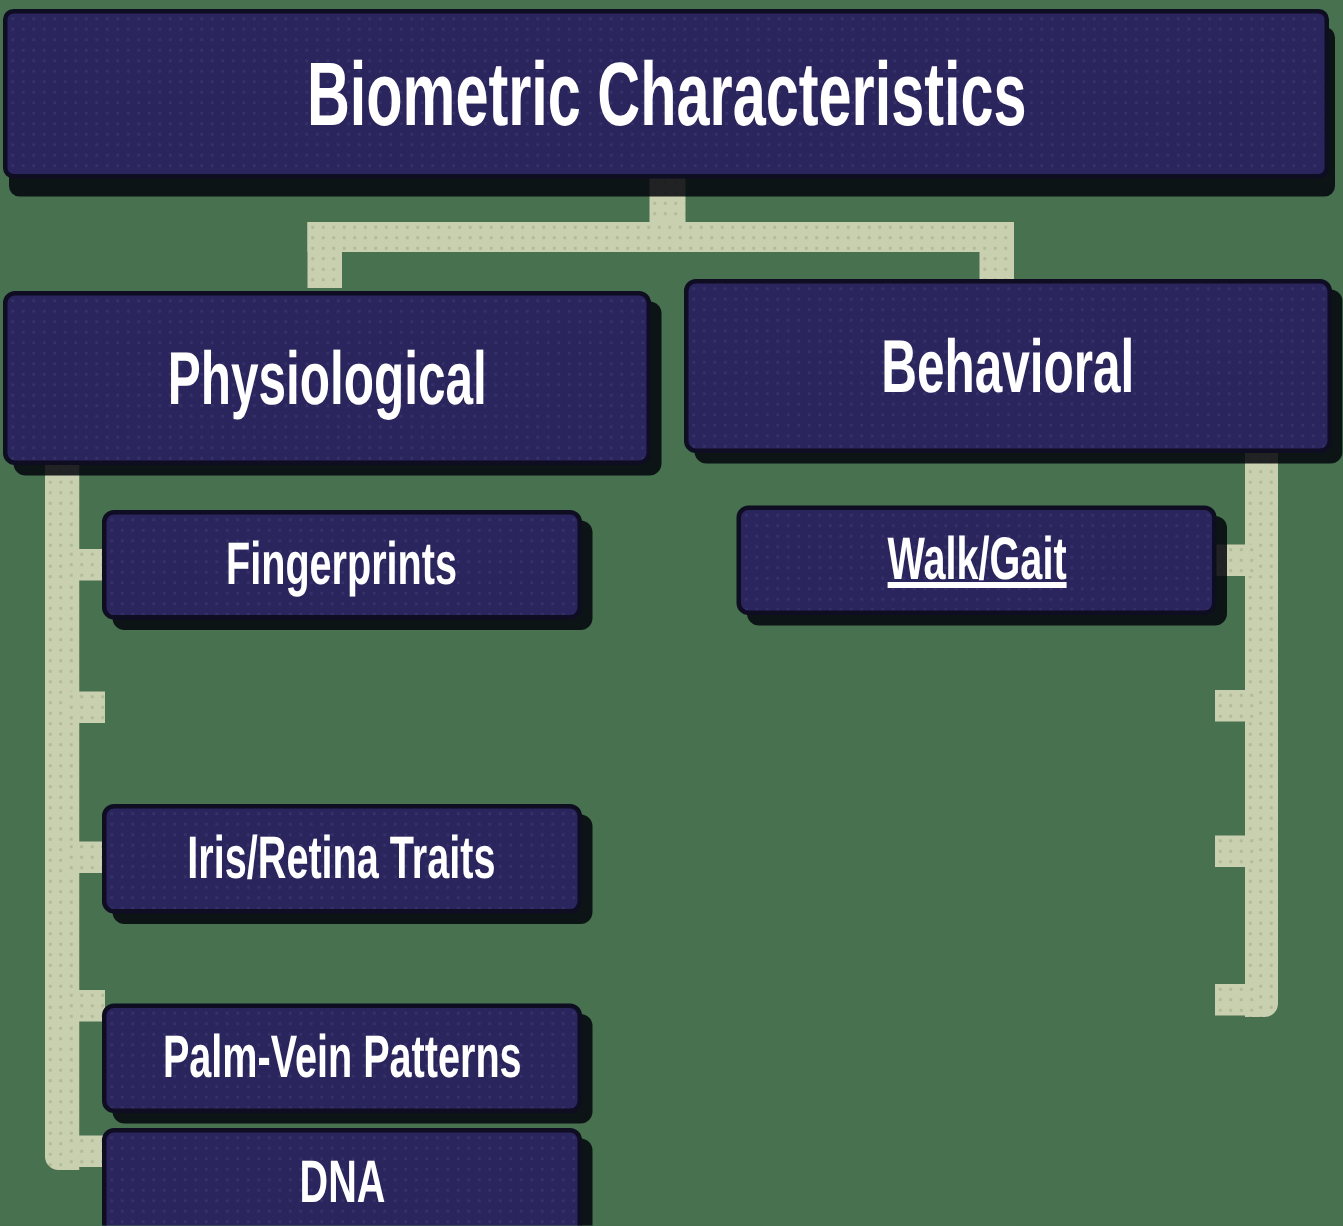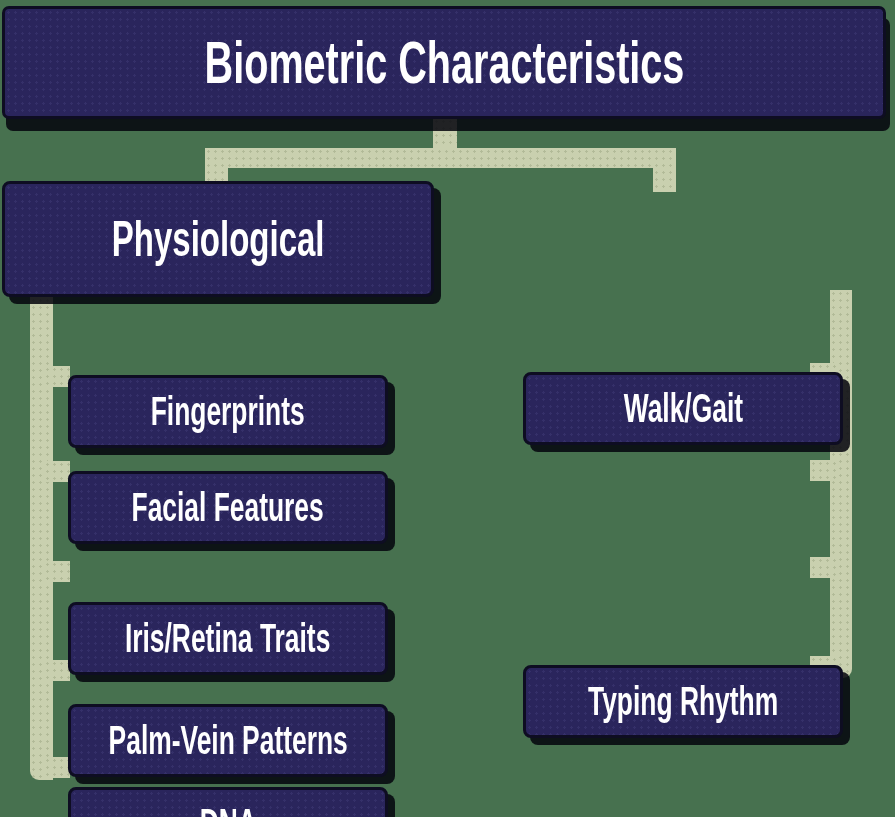--- a/index.html
+++ b/index.html
@@ -34,26 +34,26 @@
     transform-origin:50% 50%;
     font-weight:700;
     white-space:nowrap;
     letter-spacing:0px;
   }
   .title-node{left:2px;top:6px;width:884px;height:113px;border-radius:7px;
     box-shadow:4px 12px 0 rgba(4,4,12,0.85);}
   .title-node .txt{font-size:60px;}
   .branch-node{width:432px;height:116px;}
   .branch-node .txt{font-size:50px;}
-  .branch-left{left:2px;top:181px;}
+  .branch-left{left:2px;top:194px;}
   .branch-right{left:456px;top:186px;}
-  .child{width:320px;height:73px;margin-top:35px;}
+  .child{width:320px;height:73px;}
   .child .txt{font-size:40px;}
   .child-l{left:68px;}
-  .child-r{left:523px;}
+  .child-r{left:491px;text-decoration:underline;}
   
   .conn{
     position:absolute;
     background:#c9d0af;
     background-image:radial-gradient(rgba(70,90,50,0.18) 1px, transparent 1.3px);
     background-size:7px 7px;
     z-index:1;
   }
   .conn-top-stub{left:433px;top:118px;width:24px;height:33px;}
   .conn-hbar{left:205px;top:148px;width:471px;height:20px;}
@@ -88,37 +88,34 @@
   <div class="conn stub stub-r" style="top:557px"></div>
   <div class="conn stub stub-r" style="top:656px"></div>
 
   <div class="node title-node">
     <span class="txt">Biometric Characteristics</span>
   </div>
 
   <div class="node branch-node branch-left">
     <span class="txt">Physiological</span>
   </div>
+  <div class="node branch-node branch-right">
+    <span class="txt">Behavioral</span>
+  </div>
 
   <div class="node child child-l" style="top:340px">
     <span class="txt">Fingerprints</span>
   </div>
-  <div class="node child child-l" style="top:436px">
-    <span class="txt">Facial Features</span>
-  </div>
-  <div class="node child child-l" style="top:567px">
+  <div class="node child child-l" style="top:536px">
     <span class="txt">Iris/Retina Traits</span>
   </div>
   <div class="node child child-l" style="top:669px">
     <span class="txt">Palm-Vein Patterns</span>
   </div>
   <div class="node child child-l" style="top:752px">
     <span class="txt">DNA</span>
   </div>
 
   <div class="node child child-r" style="top:337px">
     <span class="txt">Walk/Gait</span>
   </div>
-  <div class="node child child-r" style="top:630px">
-    <span class="txt">Typing Rhythm</span>
-  </div>
 
 </div>
 
 </body></html>

